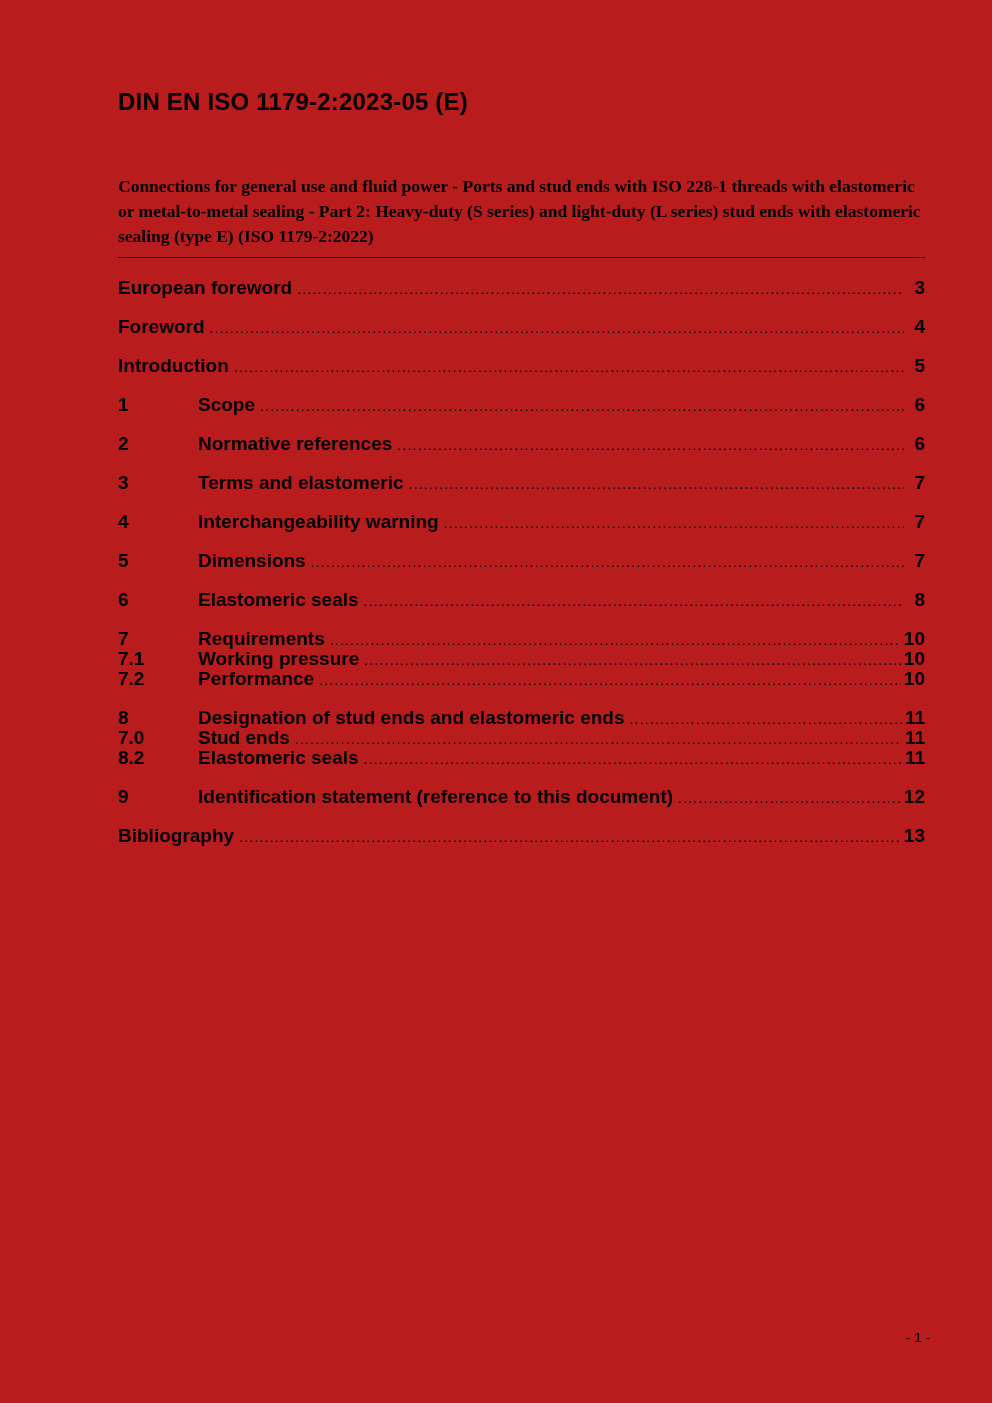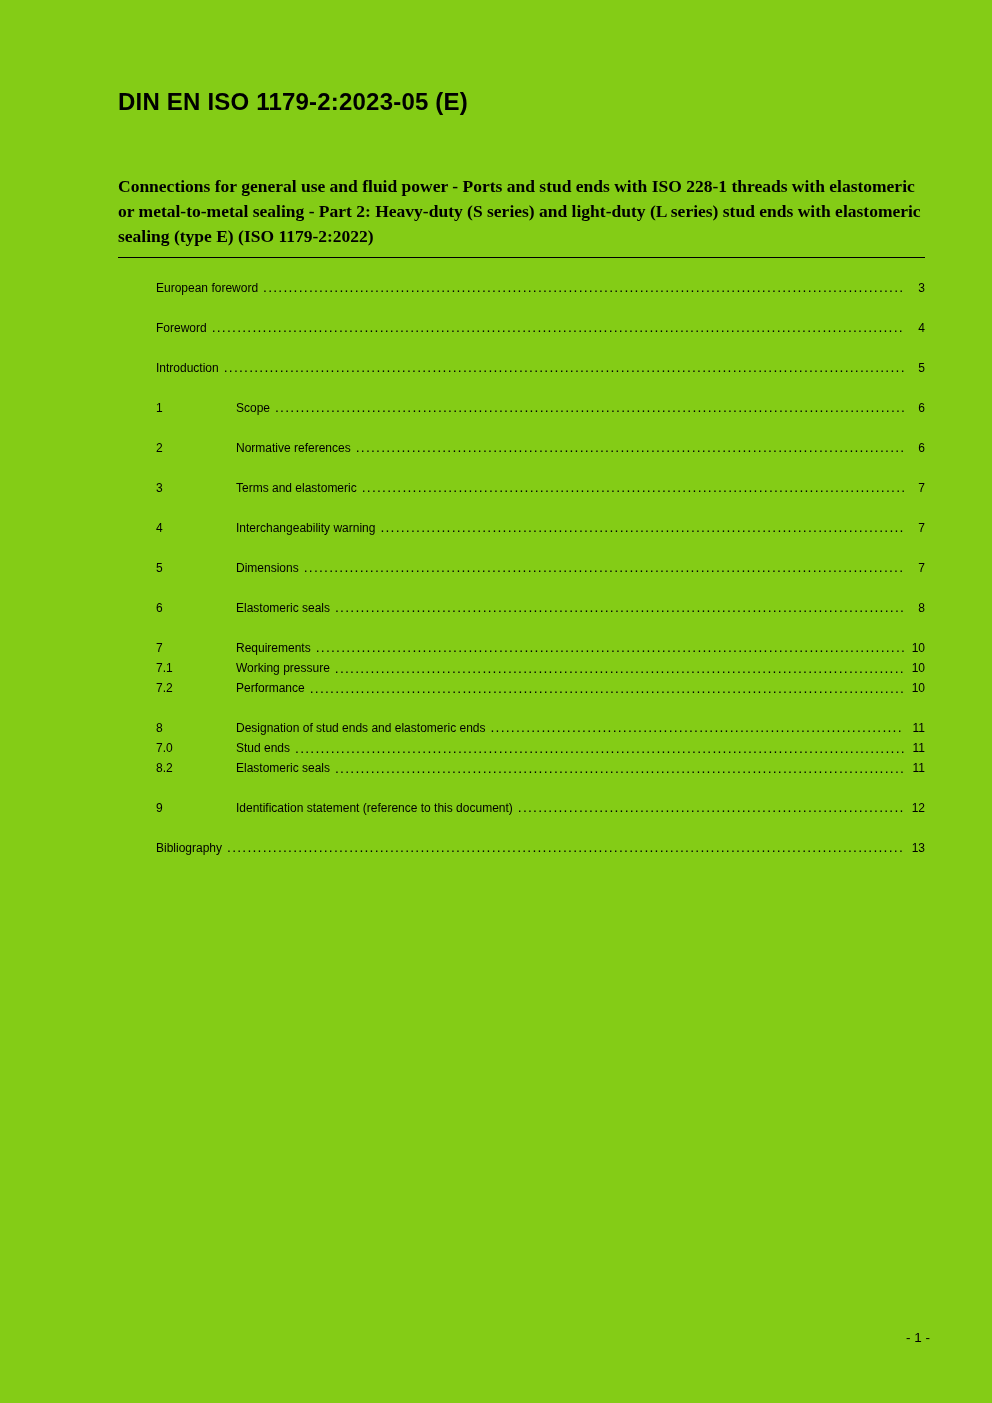--- a/index.html
+++ b/index.html
@@ -4,21 +4,21 @@
 <style>
   html, body {
     margin: 0;
     padding: 0;
     background: #ffffff;
   }
   .page {
     position: relative;
     width: 992px;
     height: 1403px;
-    background: #84cc16;
+    background: #b91c1c;
     font-family: "Liberation Sans", sans-serif;
     color: #000000;
     box-sizing: border-box;
     padding: 88px 67px 0 118px;
     overflow: hidden;
   }
   .doc-id {
     font-size: 24px;
     font-weight: bold;
     margin: 0 0 58px 0;
@@ -43,23 +43,22 @@
   .contents-heading {
     font-size: 22px;
     font-weight: bold;
     margin: 0;
   }
   .page-col-label {
     font-size: 14.5px;
     font-weight: bold;
   }
   .toc {
-    font-size: 12px;
-    font-weight: normal;
-    margin-left: 38px;
+    font-size: 19px;
+    font-weight: bold;
   }
   .toc-row {
     display: flex;
     align-items: baseline;
     line-height: 19px;
     margin-top: 20px;
   }
   .toc-row.sub {
     margin-top: 1px;
     align-items: flex-end;

